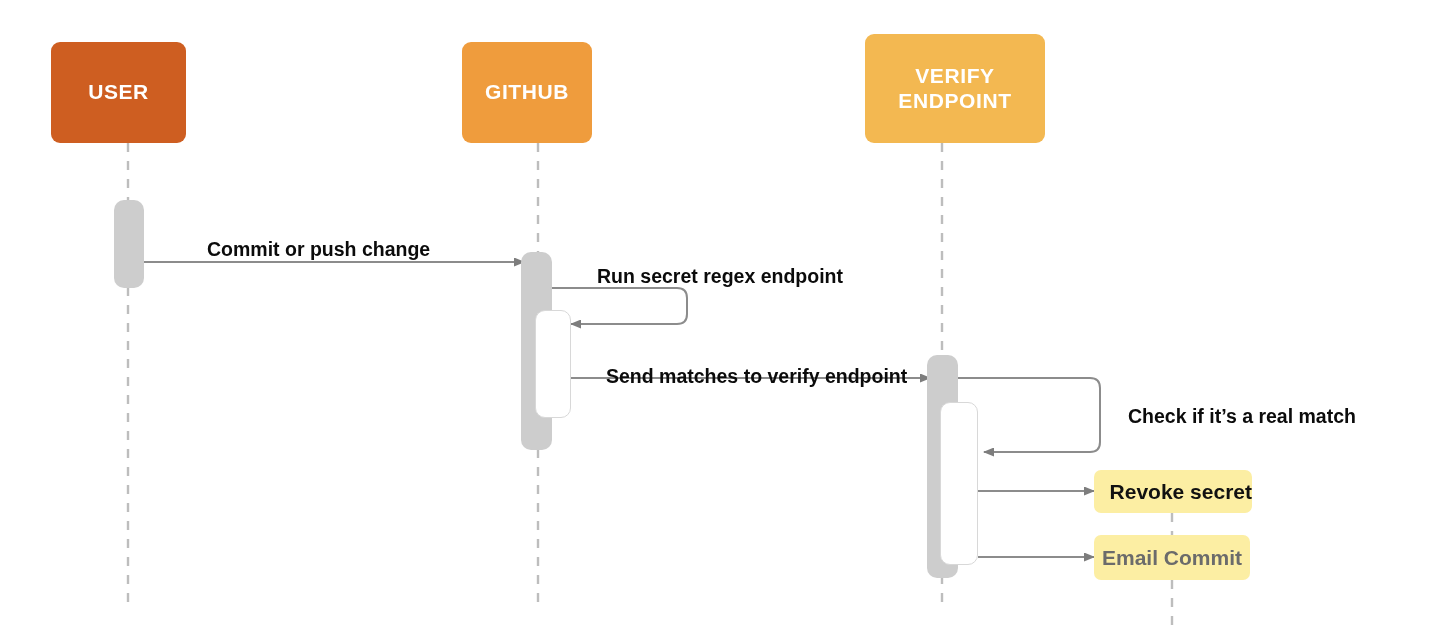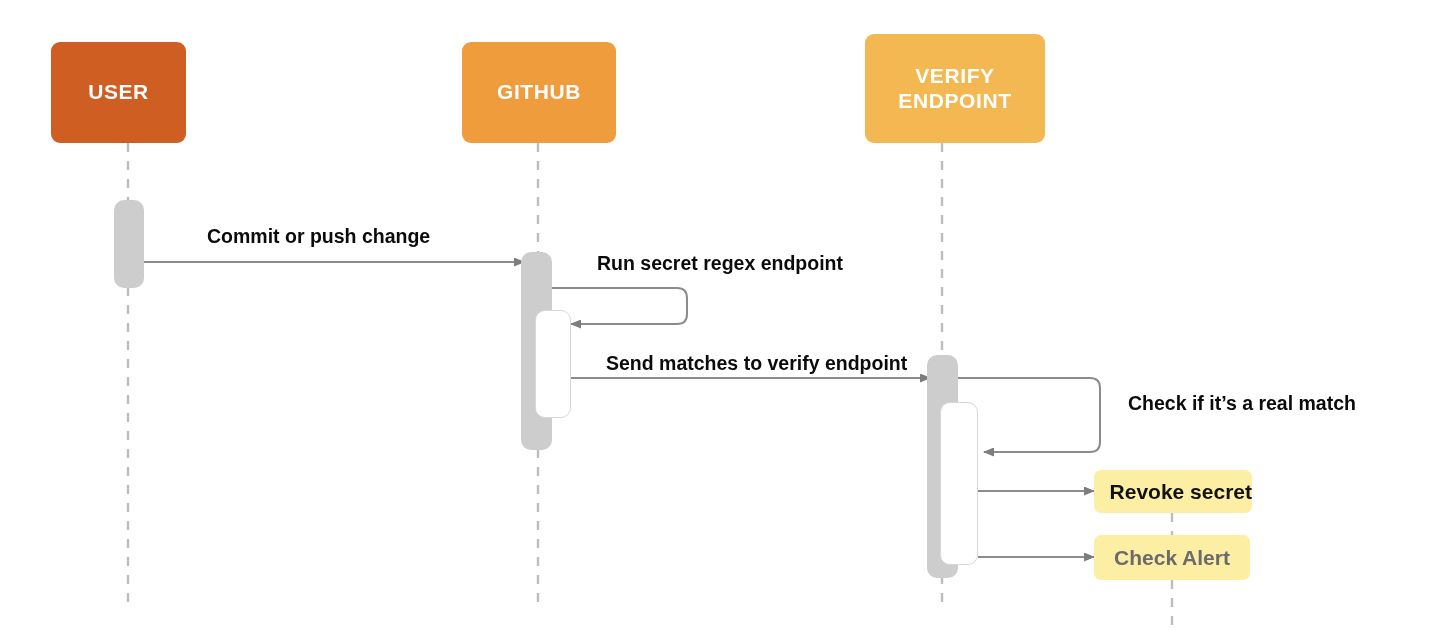--- a/index.html
+++ b/index.html
@@ -46,20 +46,21 @@
     box-sizing: border-box;
     user-select: none;
   }
   .msg-label {
     position: absolute;
     font-weight: bold;
     font-size: 19.5px;
     color: #0b0b0b;
     white-space: nowrap;
     user-select: none;
+    margin-top: 13px;
   }
   .actbar {
     position: absolute;
     border-radius: 10px;
     box-sizing: border-box;
   }
   .actbar.gray {
     background: #cdcdcd;
   }
   .actbar.white {
@@ -98,21 +99,21 @@
     <line x1="978" y1="491" x2="1094" y2="491" stroke="#8c8c8c" stroke-width="2" marker-end="url(#arrowhead)"></line>
 
     <line x1="978" y1="557" x2="1094" y2="557" stroke="#8c8c8c" stroke-width="2" marker-end="url(#arrowhead)"></line>
   </g>
 </svg>
 
 <div class="actor-box" style="left:51px; top:42px; width:135px; height:101px; background:#ce5e21;">
   <span>USER</span>
 </div>
 
-<div class="actor-box" style="left:462px; top:42px; width:154px; height:101px; background:#ef9c3d;">
+<div class="actor-box" style="left:462px; top:42px; width:130px; height:101px; background:#ef9c3d;">
   <span>GITHUB</span>
 </div>
 
 <div class="actor-box" style="left:865px; top:34px; width:180px; height:109px; background:#f3b851;">
   <span>
     <span>VERIFY</span><br>
     <span>ENDPOINT</span>
   </span>
 </div>
 
@@ -132,14 +133,14 @@
 
 <div class="msg-label" style="left:606px; top:352px;">Send matches to verify endpoint</div>
 
 <div class="msg-label" style="left:1128px; top:392px;">Check if it’s a real match</div>
 
 <div class="note-box" style="left:1094px; top:470px; width:158px; height:43px; background:#fceea3; color:#111111;justify-content:flex-end;">
   <span>Revoke secret</span>
 </div>
 
 <div class="note-box" style="left:1094px; top:535px; width:156px; height:45px; background:#fceea3; color:#6b6b6b;">
-  <span>Check Alert</span>
+  <span>Email Commit</span>
 </div>
 
 </body></html>

